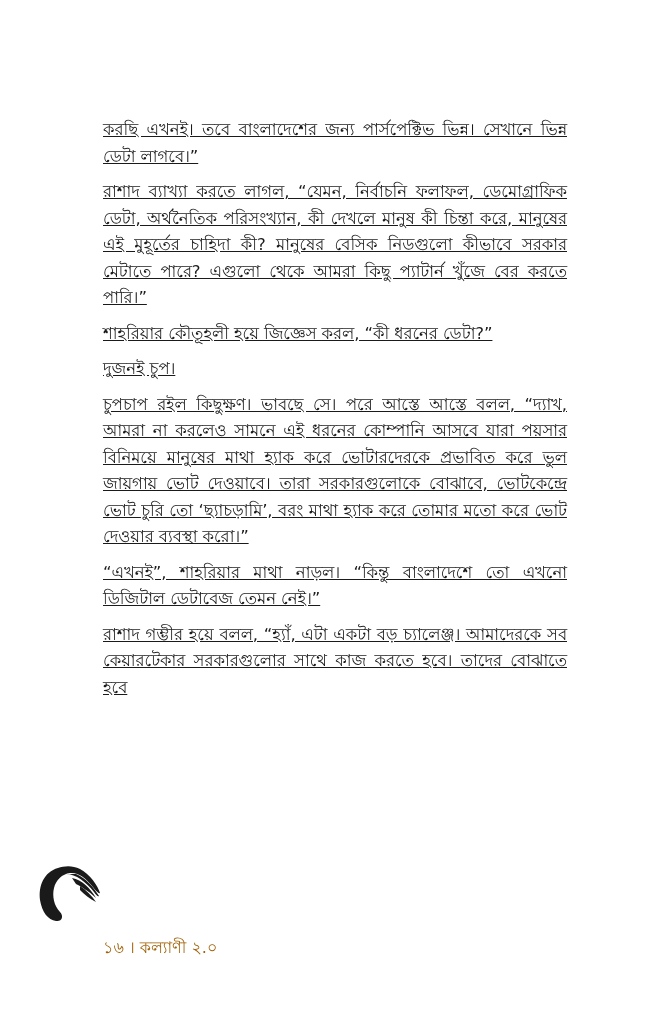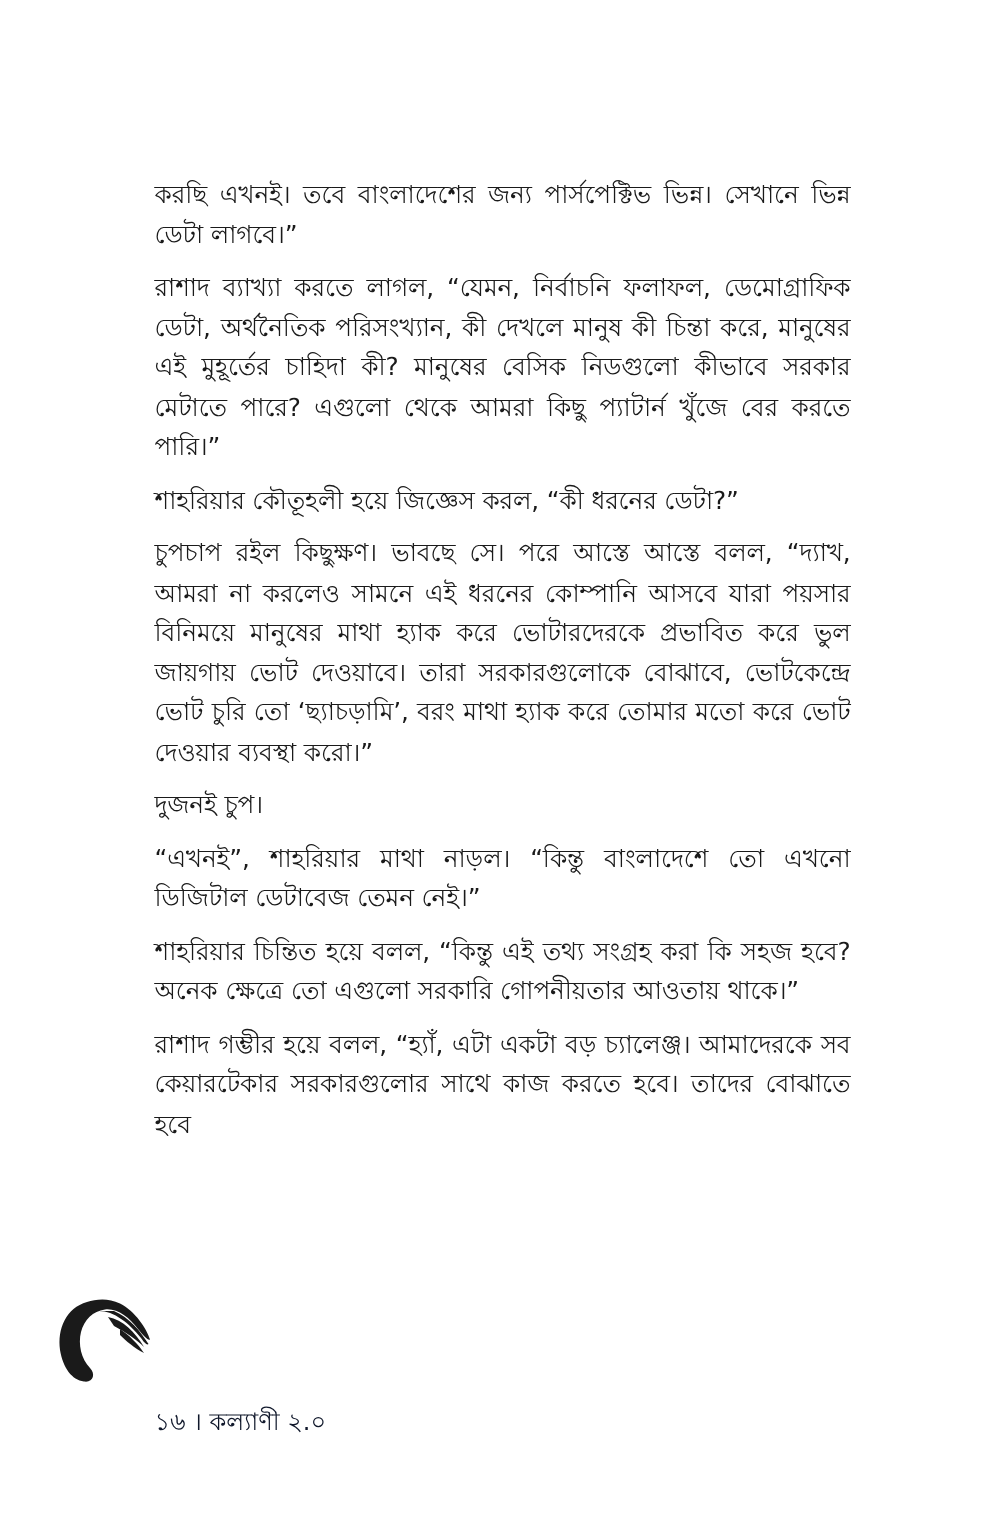--- a/index.html
+++ b/index.html
@@ -30,51 +30,51 @@
       width: 464px;
     }
     .para {
       margin: 0 0 9px 0;
       font-size: 16.5px;
       line-height: 26.5px;
       text-align: justify;
       text-align-last: left;
       letter-spacing: -0.1px;
       word-spacing: 0px;
+      text-decoration: underline;
     }
     .logo {
       position: absolute;
       left: 36px;
       top: 864px;
       width: 66px;
       height: 60px;
     }
     .footer {
       position: absolute;
       left: 103px;
       top: 937px;
       font-size: 16px;
       line-height: 22px;
-      color: #0f172a;
+      color: #a16207;
     }
     .footer span { white-space: pre; }
   </style>
 </head>
 <body>
 
 <div class="page">
 
   <div class="text-column">
     <p class="para">করছি এখনই। তবে বাংলাদেশের জন্য পার্সপেক্টিভ ভিন্ন। সেখানে ভিন্ন ডেটা লাগবে।”</p>
     <p class="para">রাশাদ ব্যাখ্যা করতে লাগল, “যেমন, নির্বাচনি ফলাফল, ডেমোগ্রাফিক ডেটা, অর্থনৈতিক পরিসংখ্যান, কী দেখলে মানুষ কী চিন্তা করে, মানুষের এই মুহূর্তের চাহিদা কী? মানুষের বেসিক নিডগুলো কীভাবে সরকার মেটাতে পারে? এগুলো থেকে আমরা কিছু প্যাটার্ন খুঁজে বের করতে পারি।”</p>
     <p class="para">শাহরিয়ার কৌতূহলী হয়ে জিজ্ঞেস করল, “কী ধরনের ডেটা?”</p>
+    <p class="para">দুজনই চুপ।</p>
     <p class="para">চুপচাপ রইল কিছুক্ষণ। ভাবছে সে। পরে আস্তে আস্তে বলল, “দ্যাখ, আমরা না করলেও সামনে এই ধরনের কোম্পানি আসবে যারা পয়সার বিনিময়ে মানুষের মাথা হ্যাক করে ভোটারদেরকে প্রভাবিত করে ভুল জায়গায় ভোট দেওয়াবে। তারা সরকারগুলোকে বোঝাবে, ভোটকেন্দ্রে ভোট চুরি তো ‘ছ্যাচড়ামি’, বরং মাথা হ্যাক করে তোমার মতো করে ভোট দেওয়ার ব্যবস্থা করো।”</p>
-    <p class="para">দুজনই চুপ।</p>
     <p class="para">“এখনই”, শাহরিয়ার মাথা নাড়ল। “কিন্তু বাংলাদেশে তো এখনো ডিজিটাল ডেটাবেজ তেমন নেই।”</p>
-    <p class="para">শাহরিয়ার চিন্তিত হয়ে বলল, “কিন্তু এই তথ্য সংগ্রহ করা কি সহজ হবে? অনেক ক্ষেত্রে তো এগুলো সরকারি গোপনীয়তার আওতায় থাকে।”</p>
     <p class="para">রাশাদ গম্ভীর হয়ে বলল, “হ্যাঁ, এটা একটা বড় চ্যালেঞ্জ। আমাদেরকে সব কেয়ারটেকার সরকারগুলোর সাথে কাজ করতে হবে। তাদের বোঝাতে হবে</p>
   </div>
 
   <div class="logo">
     <svg width="66" height="60" viewBox="0 0 66 60" xmlns="http://www.w3.org/2000/svg">
 
       <path d="M22 4 C8 8 2 22 4 36 C6 48 12 56 20 57 C26 58 28 52 24 48 C18 42 16 32 18 24 C20 16 26 10 34 9 C42 8 50 14 56 22 C60 27 63 30 64 29 C62 22 54 10 44 5 C36 1 28 2 22 4 Z" fill="#1a1a1a"></path>
 
       <path d="M30 10 C40 10 50 18 58 28 C60 31 62 33 63 32 C58 24 50 14 40 10 Z" fill="#1a1a1a"></path>
       <path d="M36 14 C46 16 54 24 60 34 C56 30 48 24 40 20 Z" fill="#1a1a1a"></path>

